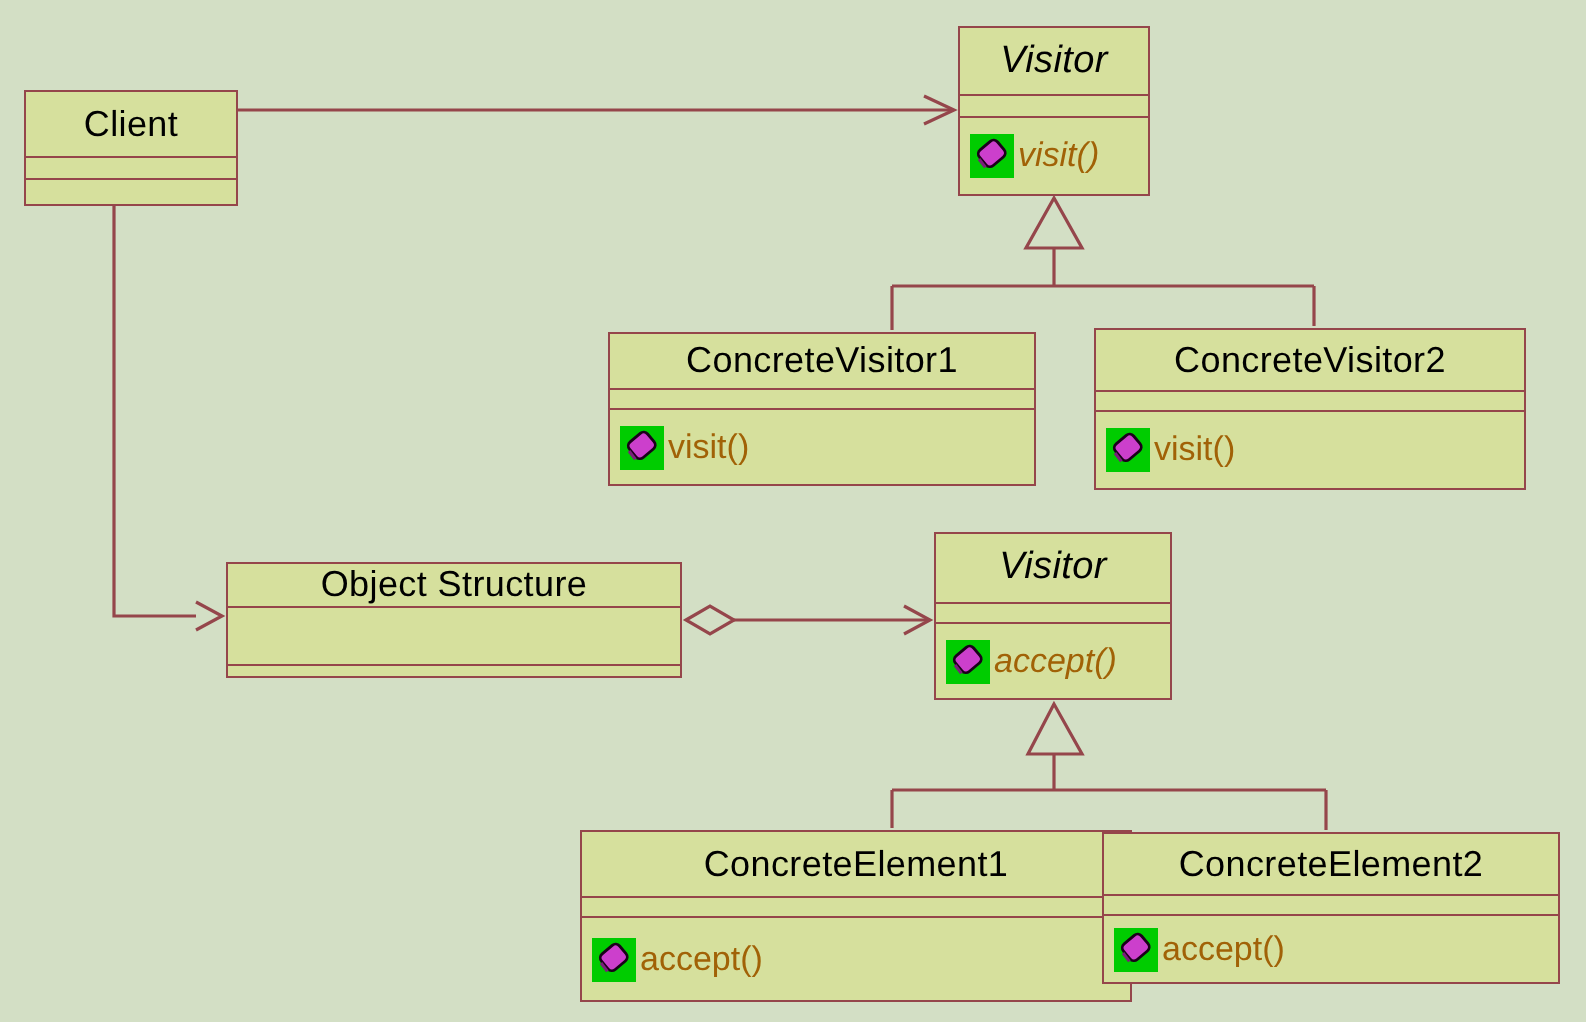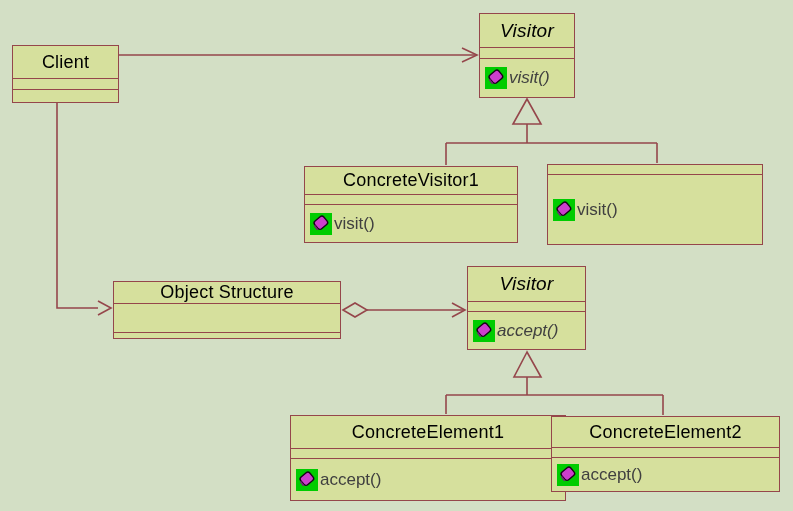--- a/index.html
+++ b/index.html
@@ -47,21 +47,21 @@
     flex-direction: column;
     justify-content: center;
     box-sizing: border-box;
     padding-left: 5px;
   }
   .uml-method {
     display: flex;
     align-items: center;
     gap: 1px;
     font-size: 17px;
-    color: #404040;
+    color: #a16207;
   }
   .uml-method.abstract { font-style: italic; }
   .op-icon { width: 22px; height: 22px; flex: 0 0 22px; margin-right: 1px; }
 </style>
 </head>
 <body>
 
 <div id="canvas">
 
   <svg id="connectors" width="793" height="511" viewBox="0 0 793 511" fill="none" stroke="#95464b" stroke-width="1.6">
@@ -129,20 +129,21 @@
           <rect width="22" height="22" fill="#00cc00"></rect>
           <rect x="5.2" y="4.6" width="11.8" height="10.2" rx="2.6" transform="rotate(-40 11 10)" fill="#cc3fcc" stroke="#1a001a" stroke-width="1.4"></rect>
           <path d="M4.5 12.5 l3.2 4.2" stroke="#7a1f7a" stroke-width="1.6" fill="none"></path>
         </svg>
         <span>visit()</span>
       </div>
     </div>
   </div>
 
   <div class="uml-class" style="left:547px; top:164px; width:216px; height:81px;">
+    <div class="uml-title" style="height:31px">ConcreteVisitor2</div>
     <div class="uml-attrs" style="height:10px"></div>
     <div class="uml-ops">
       <div class="uml-method">
         <svg class="op-icon" viewBox="0 0 22 22">
           <rect width="22" height="22" fill="#00cc00"></rect>
           <rect x="5.2" y="4.6" width="11.8" height="10.2" rx="2.6" transform="rotate(-40 11 10)" fill="#cc3fcc" stroke="#1a001a" stroke-width="1.4"></rect>
           <path d="M4.5 12.5 l3.2 4.2" stroke="#7a1f7a" stroke-width="1.6" fill="none"></path>
         </svg>
         <span>visit()</span>
       </div>

